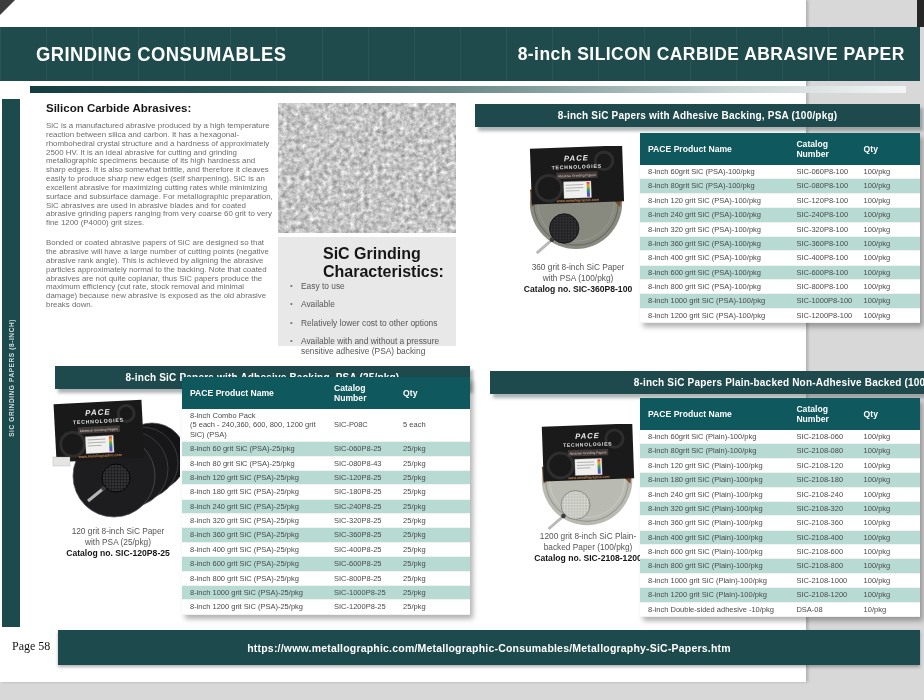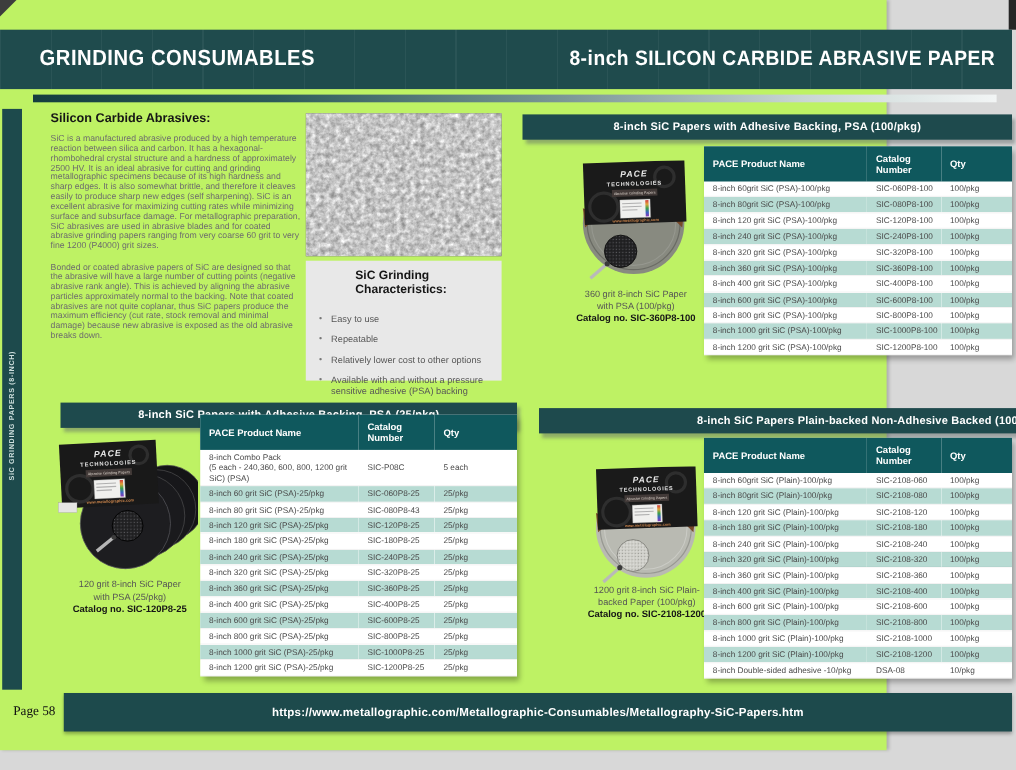--- a/index.html
+++ b/index.html
@@ -1,18 +1,18 @@
 <!DOCTYPE html>
 <html><head>
 <meta charset="utf-8">
 <style>
   * { margin:0; padding:0; box-sizing:border-box; }
   html,body { width:924px; height:700px; }
   body { position:relative; overflow:hidden; background:#d8d8d8; font-family:"Liberation Sans",sans-serif; }
-  .page { position:absolute; left:0; top:0; width:806px; height:682px; background:#bef264; box-shadow:2px 0 3px rgba(0,0,0,0.2); }
+  .page { position:absolute; left:0; top:0; width:806px; height:682px; background:#ffffff; box-shadow:2px 0 3px rgba(0,0,0,0.2); }
 
   .corner-mark { position:absolute; left:0; top:0; width:0; height:0;
     border-top:15px solid #3d3d3d; border-right:15px solid transparent; }
   .edge-mark { position:absolute; left:917px; top:0; width:7px; height:27px; background:#262626; }
 
   .header-band { position:absolute; left:0; top:27px; width:920px; height:54px; background:#1f4b4d; }
   .header-band::after { content:""; position:absolute; inset:0;
     background:repeating-linear-gradient(to right, rgba(255,255,255,0.05) 0 1px, transparent 1px 46px); }
   .ht { position:absolute; top:50%; color:#ffffff; font-weight:bold; white-space:nowrap; letter-spacing:0.5px; }
   .ht.left  { left:36px;  font-size:20px; transform:translateY(-50%) scaleX(0.92); transform-origin:left center; }
@@ -27,21 +27,21 @@
     letter-spacing:0.6px; white-space:nowrap; }
 
   .intro { position:absolute; left:46px; top:102px; width:229px; }
   .intro h3 { font-size:11.5px; color:#161616; margin-bottom:8px; }
   .intro p { font-size:7.9px; line-height:1.12; color:#6d6d6d; margin-bottom:11px; }
 
   .micrograph { position:absolute; left:278px; top:103px; width:178px; height:130px; background:#7a7a7a; overflow:hidden; }
   .micrograph svg { display:block; }
 
   .charbox { position:absolute; left:278px; top:237px; width:178px; height:109px; background:#e8e8e8; padding:8px 10px 6px 10px; }
-  .charbox h4 { font-size:11px; color:#161616; margin-bottom:16px;padding-left:35px; }
+  .charbox h4 { font-size:16px; color:#161616; margin-bottom:0;padding-left:35px; }
   .charbox [data-name="characteristic-item"] { position:relative; padding-left:13px; font-size:8.4px; color:#565656;
     margin-bottom:8px; line-height:1.22; }
   .charbox [data-name="characteristic-item"]::before { content:"\2022"; position:absolute; left:2px; top:0; color:#777; font-size:8px; }
 
   .secband { position:absolute; height:23px; background:#1e4a4d; color:#fff; display:flex; align-items:center;
     justify-content:center; box-shadow:3px 4px 3px rgba(95,105,105,0.5); }
   .secband span { font-weight:bold; font-size:10px; letter-spacing:0.2px; white-space:nowrap; }
   .band1 { left:475px; top:104px; width:445px; }
   .band2 { left:55px;  top:366px; width:415px; }
   .band3 { left:490px; top:371px; width:604px; }
@@ -144,21 +144,21 @@
     <svg width="178" height="130">
       <rect width="178" height="130" fill="#7d7d7d"></rect>
       <rect width="178" height="130" filter="url(#micrograin)"></rect>
     </svg>
   </div>
 
   <div class="charbox" data-name="characteristics-box">
     <h4 data-name="characteristics-heading">SiC Grinding Characteristics:</h4>
     <div data-name="characteristics-list">
         <div data-name="characteristic-item">Easy to use</div>
-        <div data-name="characteristic-item">Repeatable</div>
+        <div data-name="characteristic-item">Available</div>
         <div data-name="characteristic-item">Relatively lower cost to other options</div>
         <div data-name="characteristic-item">Available with and without a pressure sensitive adhesive (PSA) backing</div>
       </div>
   </div>
 
   <div class="secband band1" data-name="section-band-psa100">
     <span data-name="section-band-title">8-inch SiC Papers with Adhesive Backing, PSA (100/pkg)</span>
   </div>
 
   <div class="photo photo1" data-name="product-photo-psa100">

